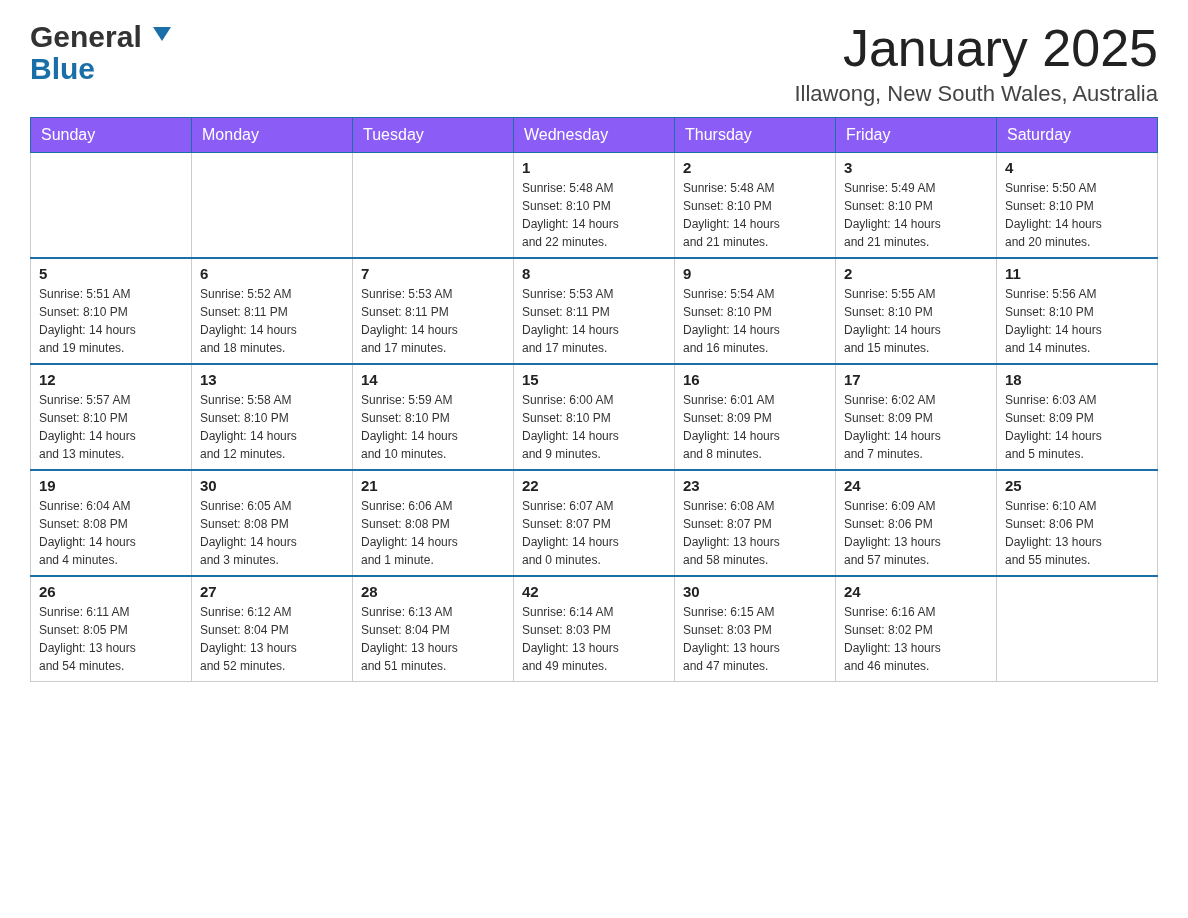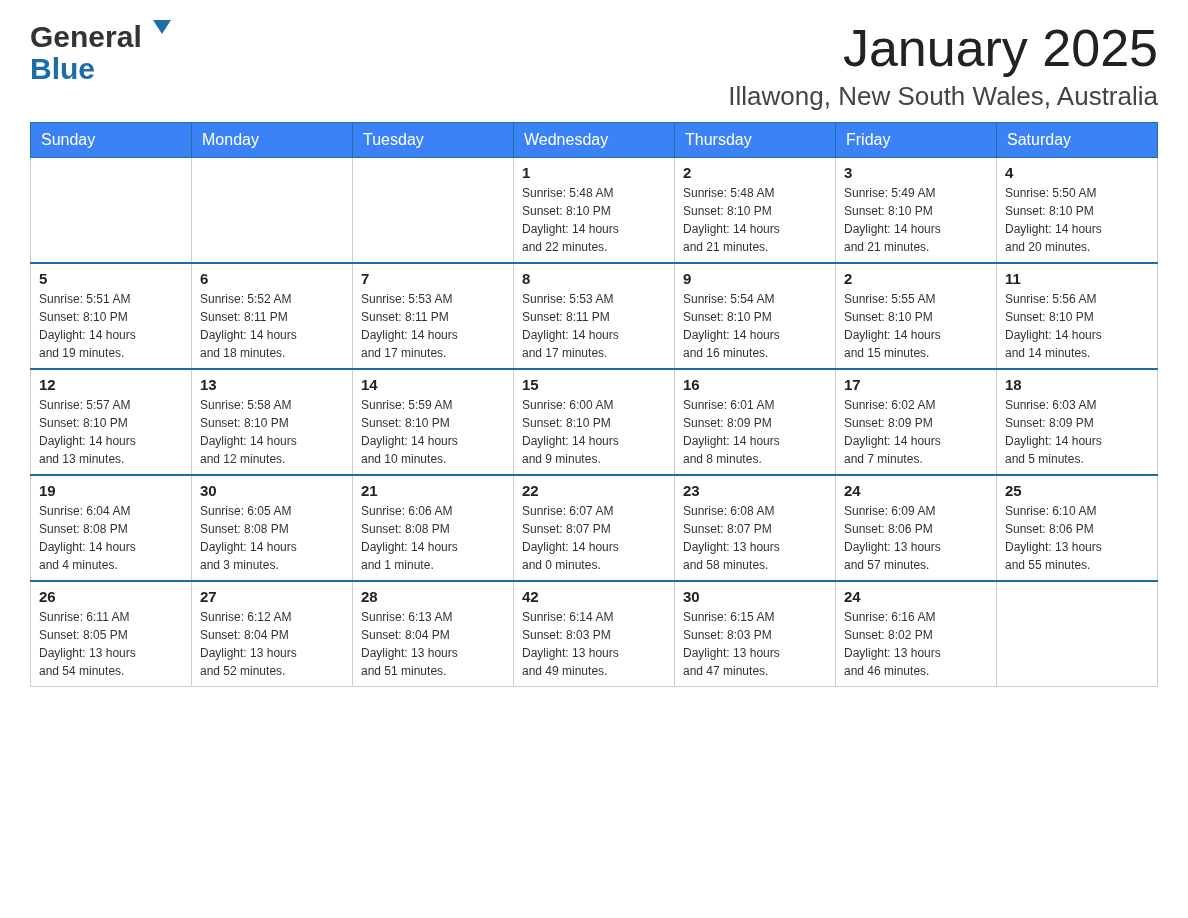--- a/index.html
+++ b/index.html
@@ -24,32 +24,32 @@
     .title-block {
       text-align: right;
     }
     .month-title {
       font-size: 52px;
       font-weight: normal;
       color: #222;
       line-height: 1.1;
     }
     .location-title {
-      font-size: 26px;
+      font-size: 22px;
       color: #444;
       margin-top: 4px;
       margin-left: 48px;
     }
     .calendar {
       width: 100%;
       border-collapse: collapse;
       margin-top: 10px;
     }
     .calendar th {
-      background-color: #3b82f6;
+      background-color: #8b5cf6;
       color: #fff;
       font-size: 16px;
       font-weight: normal;
       padding: 8px 10px;
       text-align: left;
       border: 1px solid #1a6fa8;
     }
     .calendar td {
       vertical-align: top;
       padding: 6px 8px;
@@ -73,20 +73,21 @@
       font-size: 12px;
       color: #333;
       line-height: 1.5;
     }
     .empty-cell {
       background: #fff;
     }
     
     .logo-wrapper {
       display: flex;
+      align-items: center;
       gap: 8px;
     }
     .logo-text-general {
       font-size: 30px;
       font-weight: bold;
       color: #333;
     }
     .logo-arrow-icon {
       display: inline-block;
       margin-left: 3px;

